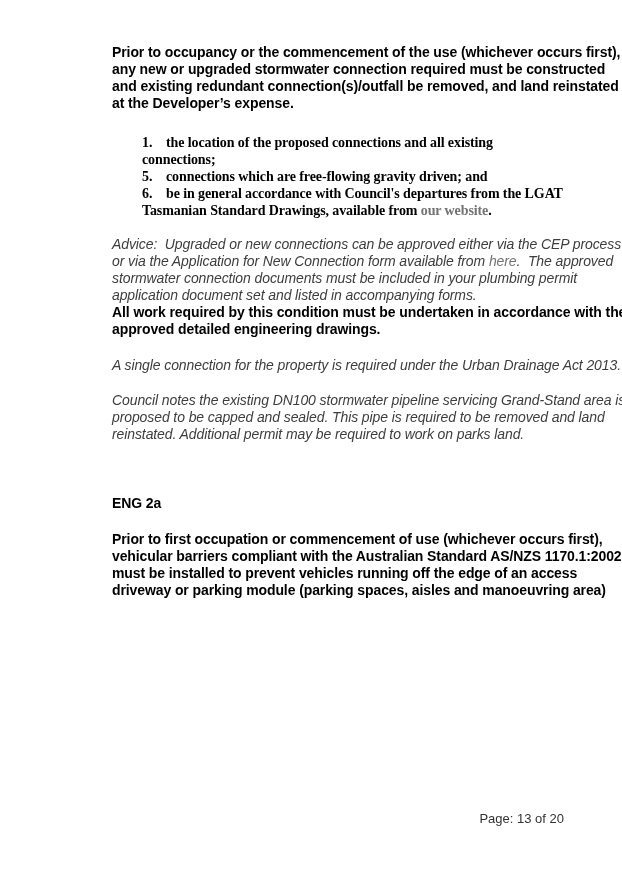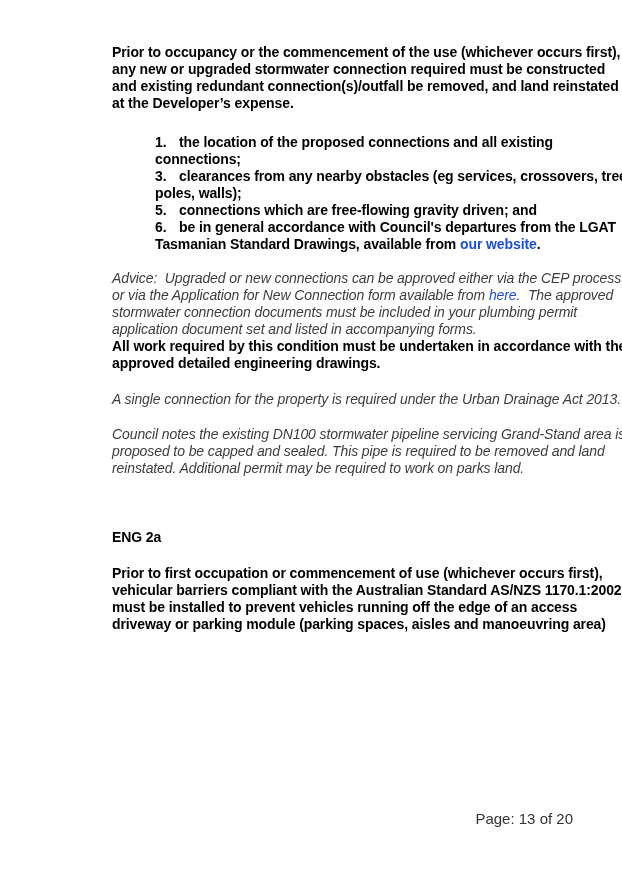--- a/index.html
+++ b/index.html
@@ -18,44 +18,44 @@
     width: 486px;
     font-weight: bold;
     font-size: 14px;
     line-height: 17px;
     color: #000000;
     letter-spacing: -0.1px;
   }
   .para { white-space: pre; margin: 0 0 17px 0; }
   .para-occupancy { margin-bottom: 22px; }
   .para-drawings  { margin-bottom: 13px; }
-  .req-list { margin: 0 0 17px 43px; }
+  .req-list { margin: 0 0 17px 30px; font-family: Liberation Serif, serif; }
   .req-item { white-space: pre; }
   .req-num  { display: inline-block; width: 24px; }
   .para-all-work { margin-bottom: 19px; }
   .italic {
     font-weight: normal;
     font-style: italic;
     color: #3d3d3d;
   }
   .para-advice { margin-bottom: 0; }
   .para-advice-single { margin-bottom: 18px; text-align: center; }
   .para-council { margin-bottom: 52px; }
   .heading-eng { margin-bottom: 19px; white-space: pre; }
   .para-barriers { margin-bottom: 0; }
   a.doc-link, span.doc-link {
-    color: #1d4ed8;
+    color: #737373;
     text-decoration: none;
     cursor: pointer;
   }
   .footer {
     position: absolute;
-    right: 49px;
+    right: 58px;
     top: 813px;
-    font-size: 15px;
+    font-size: 13px;
     line-height: 12px;
     font-weight: normal;
     color: #333333;
     white-space: pre;
   }
 </style>
 </head>
 <body>
 
 <div class="page">
@@ -63,22 +63,20 @@
 
     <div class="para para-occupancy">Prior to occupancy or the commencement of the use (whichever occurs first),
 any new or upgraded stormwater connection required must be constructed
 and existing redundant connection(s)/outfall be removed, and land reinstated
 at the Developer’s expense.</div>
 
 
     <div class="req-list">
       <div class="req-item"><span class="req-num">1.</span><span>the location of the proposed connections and all existing
 connections;</span></div>
-      <div class="req-item"><span class="req-num">3.</span><span>clearances from any nearby obstacles (eg services, crossovers, trees,
-poles, walls);</span></div>
       <div class="req-item"><span class="req-num">5.</span><span>connections which are free-flowing gravity driven; and</span></div>
       <div class="req-item"><span class="req-num">6.</span><span>be in general accordance with Council's departures from the LGAT
 Tasmanian Standard Drawings, available from </span><span class="doc-link">our website</span><span>.</span></div>
     </div>
 
     <div class="para para-advice italic"><span>Advice:  Upgraded or new connections can be approved either via the CEP process
 or via the Application for New Connection form available from </span><span class="doc-link">here</span><span>.  The approved
 stormwater connection documents must be included in your plumbing permit
 application document set and listed in accompanying forms.</span></div>
 

